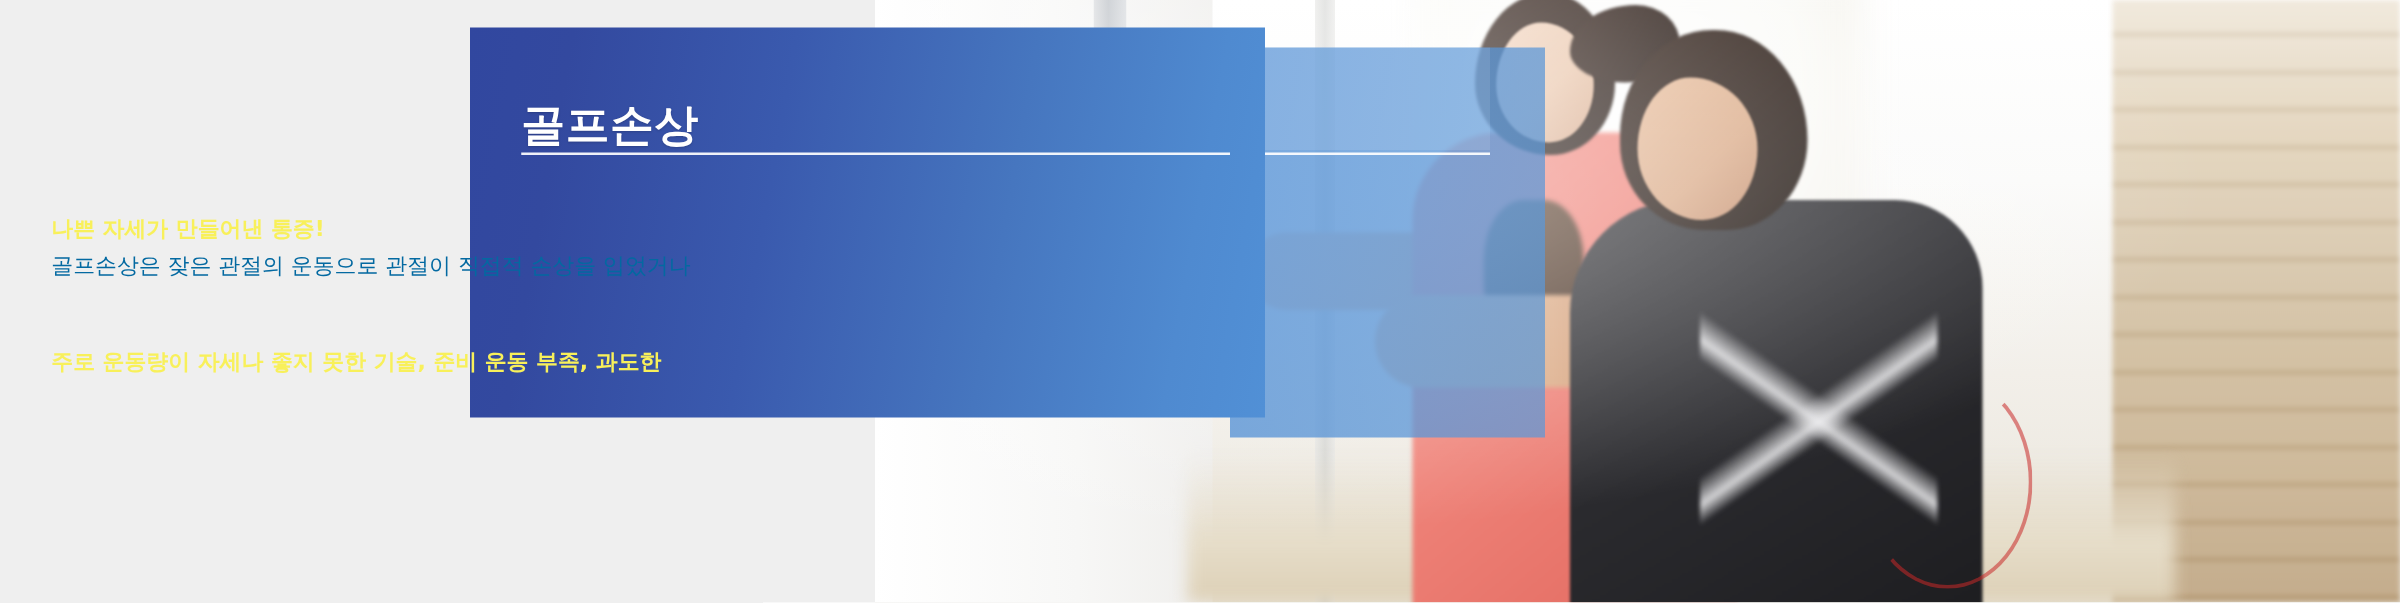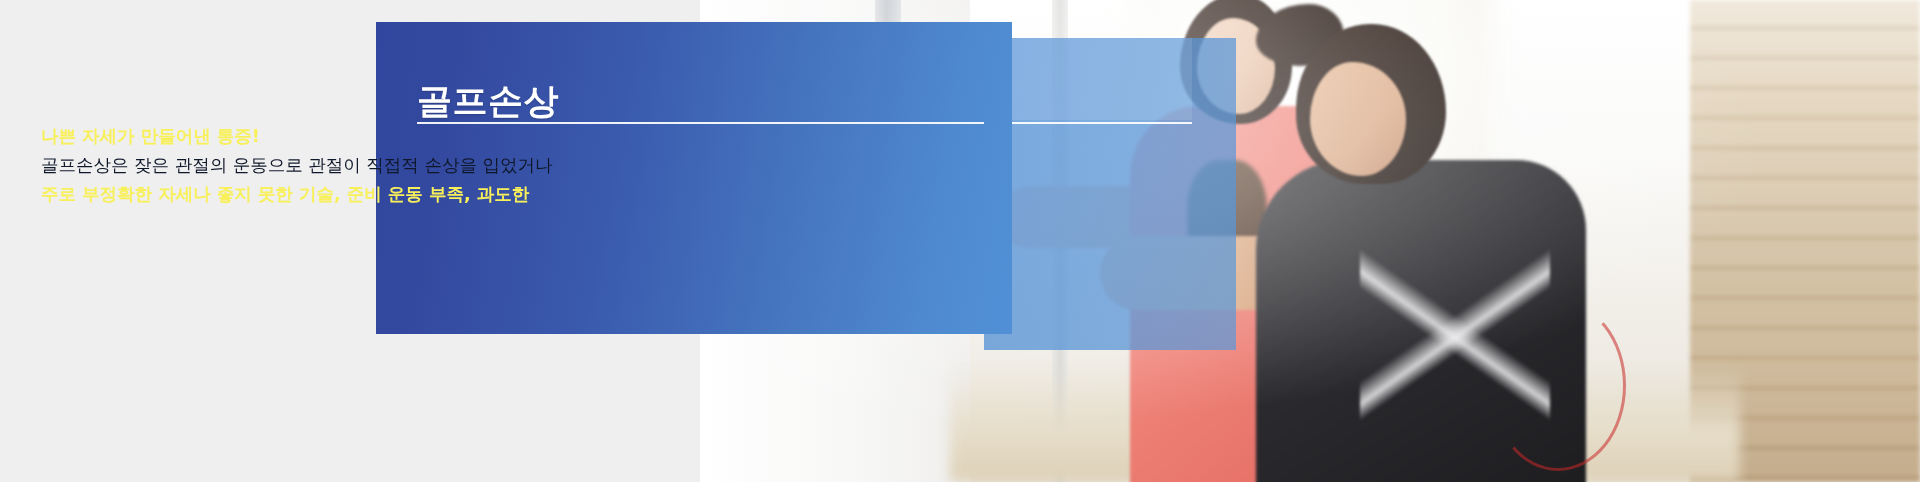--- a/index.html
+++ b/index.html
@@ -220,22 +220,22 @@
   .body-text {
     position: absolute;
     left: 41px;
     top: 122px;
     width: 560px;
     font-size: 17.5px;
     line-height: 29px;
     font-weight: 700;
     white-space: nowrap;
   }
-  .line-accent { color: #f8f05a; }
-  .line-plain  { color: #0f172a; font-weight: 500; }
+  .line-accent { color: #f8f05a; margin-top: 48px; }
+  .line-plain  { color: #0369a1; font-weight: 500; }
   .line-plain.spread { letter-spacing: .2px; word-spacing: 5px; }
 </style>
 </head>
 <body>
 
 <div class="stage">
 
   <div class="photo">
     <div class="photo-wall-left"></div>
     <div class="photo-window"></div>
@@ -269,16 +269,16 @@
     <div class="panel-inner">
       <h1 class="title">골프손상</h1>
     </div>
   </div>
 
   <div class="title-rule"></div>
 
   <div class="body-text">
     <div class="line-accent">나쁜 자세가 만들어낸 통증!</div>
     <div class="line-plain">골프손상은 잦은 관절의 운동으로 관절이 직접적 손상을 입었거나</div>
-    <div class="line-accent">주로 부정확한 자세나 좋지 못한 기술, 준비 운동 부족, 과도한</div>
+    <div class="line-accent">주로 운동량이 자세나 좋지 못한 기술, 준비 운동 부족, 과도한</div>
   </div>
 
 </div>
 
 </body></html>

